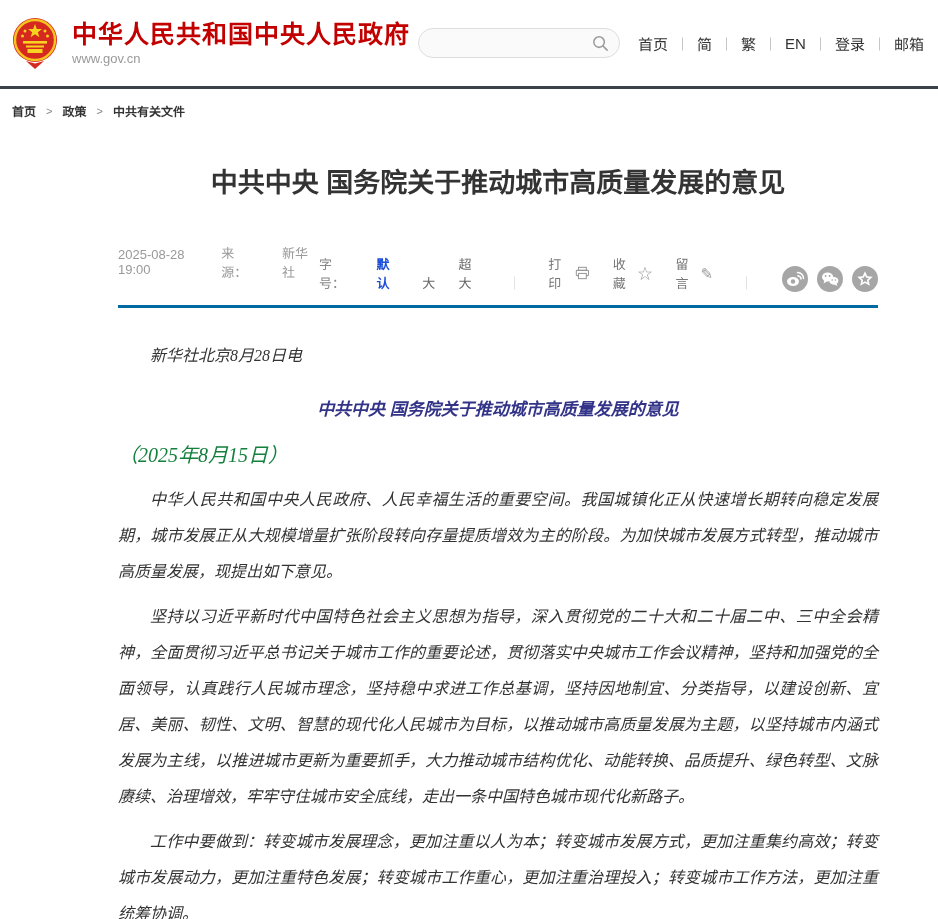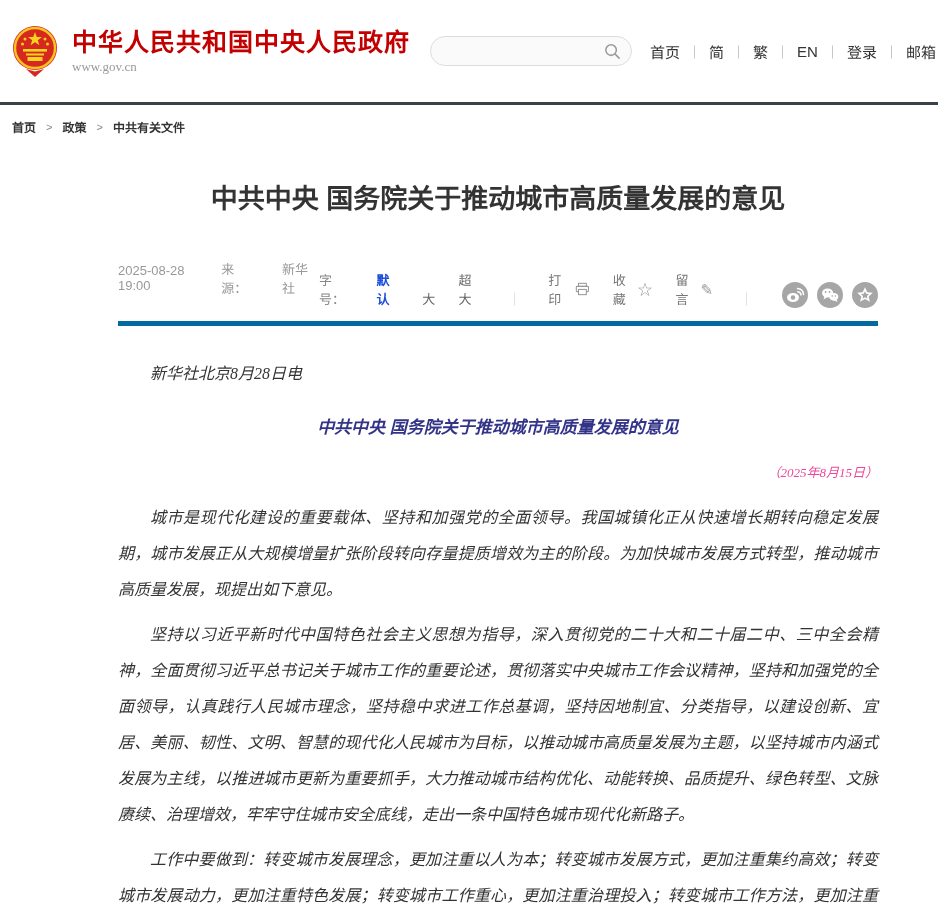--- a/index.html
+++ b/index.html
@@ -5,32 +5,32 @@
   * { box-sizing: border-box; margin: 0; padding: 0; }
   html, body { background: #ffffff; }
   body {
     width: 938px; min-height: 919px; margin: 0 auto;
     font-family: "Liberation Sans", sans-serif;
     color: #333; overflow-x: hidden;
   }
 
   
   .site-header {
-    height: 102px; display: flex; align-items: center;
-    justify-content: space-between; padding: 0 2px 0 10px;
+    height: 86px; display: flex; align-items: center;
+    justify-content: space-between; padding: 0 14px 0 10px;
     background: #fff;
   }
   .brand { display: flex; align-items: center; gap: 12px; }
   .emblem { width: 50px; height: 54px; flex: 0 0 auto; }
   .brand-text { display: flex; flex-direction: column; }
   .site-title {
     color: #c30000; font-size: 25px; font-weight: bold;
     letter-spacing: 1px; line-height: 28px;
   }
-  .site-url { color: #9a9a9a; font-size: 13px; margin-top: 3px; font-family: Liberation Serif, serif; }
+  .site-url { color: #9a9a9a; font-size: 13px; margin-top: 3px; }
 
   .header-right { display: flex; align-items: center; gap: 18px; }
   .search-box {
     position: relative; width: 202px; height: 30px;
     border: 1px solid #ddd; border-radius: 16px; background: #fafafa;
   }
   .search-box input {
     width: 100%; height: 100%; border: none; outline: none;
     background: transparent; padding: 0 34px 0 14px; font-size: 13px; color: #333;
   }
@@ -53,21 +53,21 @@
   .breadcrumb .crumb-first { font-weight: bold; }
   .breadcrumb .arrow { color: #888; font-size: 11px; }
 
   
   .container { width: 760px; margin-left: 118px; }
   .article-title {
     margin-top: 36px; font-size: 27px; font-weight: bold;
     text-align: center; color: #333; line-height: 36px;
   }
   .meta-row {
-    margin-top: 30px; padding-bottom: 13px; border-bottom: 5px solid #0369a1;
+    margin-top: 30px; padding-bottom: 13px; border-bottom: 3px solid #0369a1;
     display: flex; justify-content: space-between; align-items: center;
     font-size: 13px; color: #999;
   }
   .meta-left { display: flex; align-items: center; gap: 6px; }
   .meta-left .src-val { margin-left: 18px; }
   .meta-right { display: flex; align-items: flex-end; gap: 23px; color: #777; }
   .fs-label { color: #888; }
   .fs-default { color: #1d4ed8; font-weight: bold; cursor: pointer; }
   .fs-opt { color: #666; cursor: pointer; }
   .vdiv { color: #ccc; margin: 0 4px; }
@@ -83,21 +83,21 @@
     font-family: "Liberation Serif", serif;
     font-size: 16px; line-height: 36px; text-align: justify; color: #333;
   }
   .article-body p { text-indent: 2em; margin: 9px 0; font-style: italic; }
   .dateline { text-indent: 2em; }
   .doc-title {
     text-align: center; text-indent: 0 !important; font-weight: bold;
     color: #333388; font-family: "Liberation Sans", sans-serif; font-size: 17px;
     margin-top: 18px !important;
   }
-  .doc-date { text-align: right; text-indent: 0 !important; color: #ec4899; font-size: 13px; }
+  .doc-date { text-align: left; text-indent: 0 !important; color: #15803d; font-size: 20px; }
   .section-heading {
     font-weight: bold; font-family: "Liberation Sans", sans-serif;
     margin-top: 14px !important;
   }
 </style>
 </head>
 <body>
 
 <header class="site-header">
   <div class="brand">
@@ -223,21 +223,21 @@
       </span>
     </div>
   </div>
 
   <div class="article-body">
     <p class="dateline">新华社北京8月28日电</p>
 
     <p class="doc-title">中共中央 国务院关于推动城市高质量发展的意见</p>
     <p class="doc-date">（2025年8月15日）</p>
 
-    <p>城市是现代化建设的重要载体、坚持和加强党的全面领导。我国城镇化正从快速增长期转向稳定发展期，城市发展正从大规模增量扩张阶段转向存量提质增效为主的阶段。为加快城市发展方式转型，推动城市高质量发展，现提出如下意见。</p>
+    <p>中华人民共和国中央人民政府、人民幸福生活的重要空间。我国城镇化正从快速增长期转向稳定发展期，城市发展正从大规模增量扩张阶段转向存量提质增效为主的阶段。为加快城市发展方式转型，推动城市高质量发展，现提出如下意见。</p>
 
 
     <p>坚持以习近平新时代中国特色社会主义思想为指导，深入贯彻党的二十大和二十届二中、三中全会精神，全面贯彻习近平总书记关于城市工作的重要论述，贯彻落实中央城市工作会议精神，坚持和加强党的全面领导，认真践行人民城市理念，坚持稳中求进工作总基调，坚持因地制宜、分类指导，以建设创新、宜居、美丽、韧性、文明、智慧的现代化人民城市为目标，以推动城市高质量发展为主题，以坚持城市内涵式发展为主线，以推进城市更新为重要抓手，大力推动城市结构优化、动能转换、品质提升、绿色转型、文脉赓续、治理增效，牢牢守住城市安全底线，走出一条中国特色城市现代化新路子。</p>
 
     <p>工作中要做到：转变城市发展理念，更加注重以人为本；转变城市发展方式，更加注重集约高效；转变城市发展动力，更加注重特色发展；转变城市工作重心，更加注重治理投入；转变城市工作方法，更加注重统筹协调。</p>
 
   </div>
 
 </main>
 

